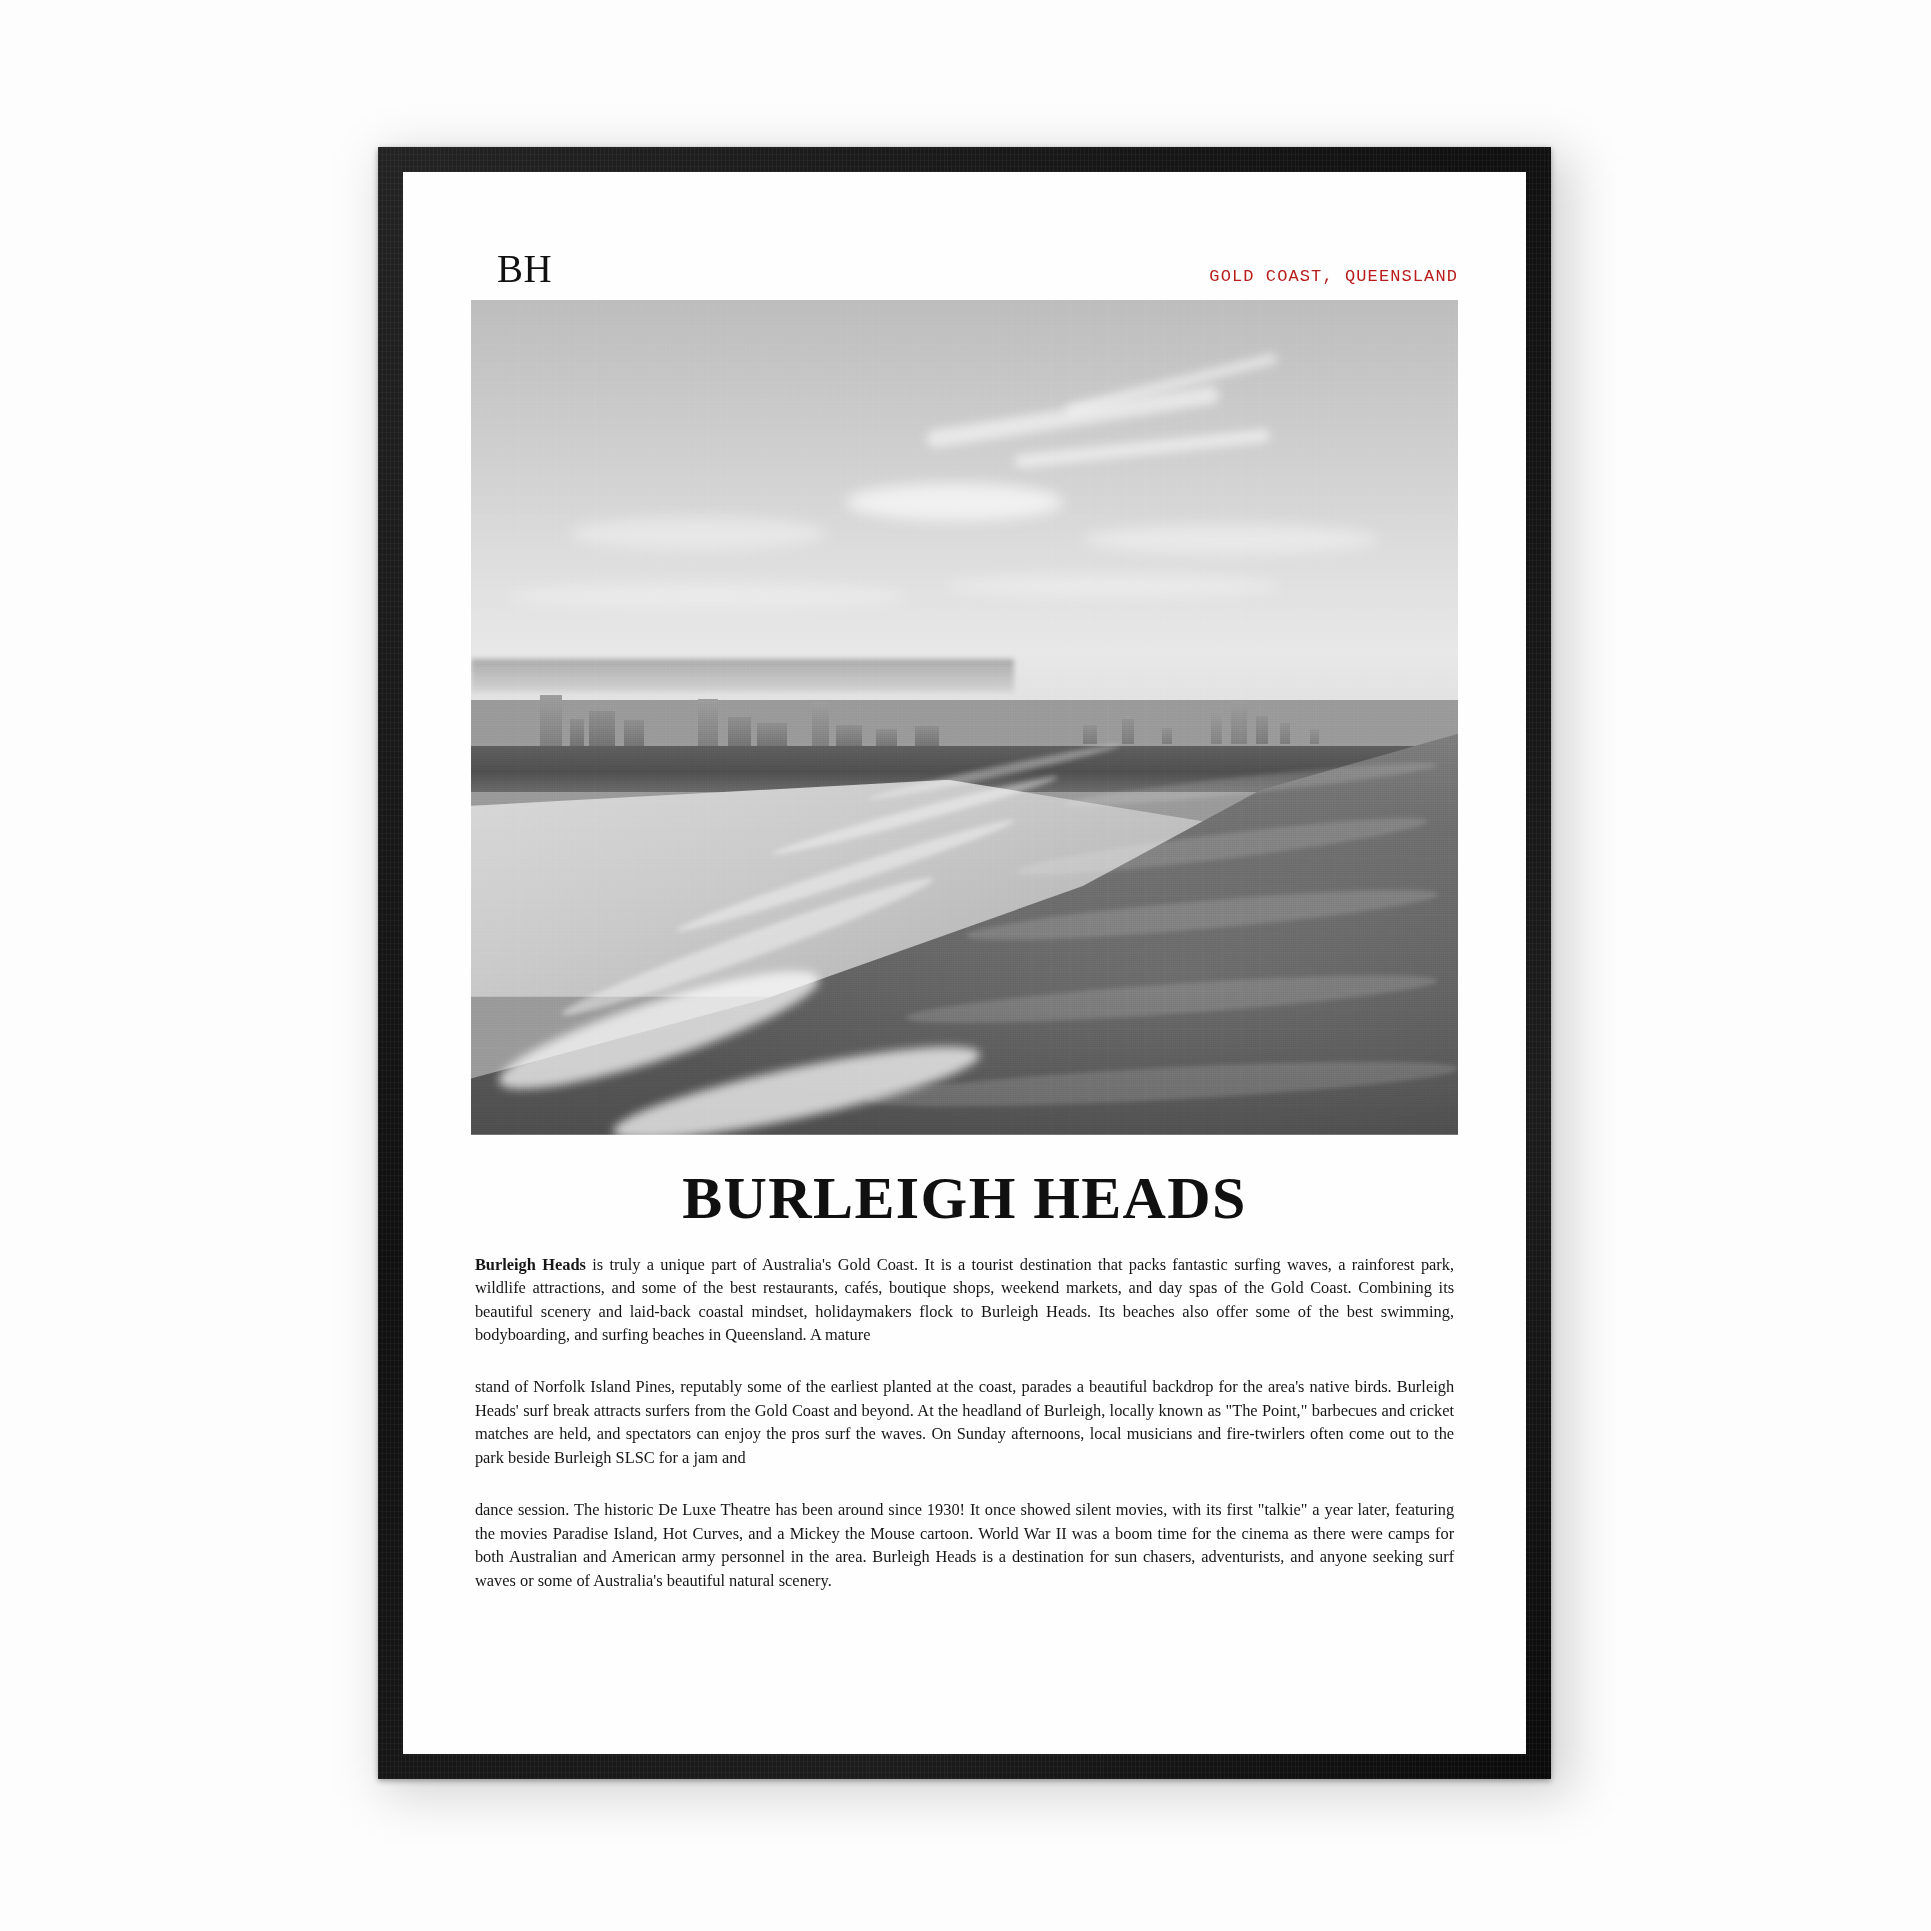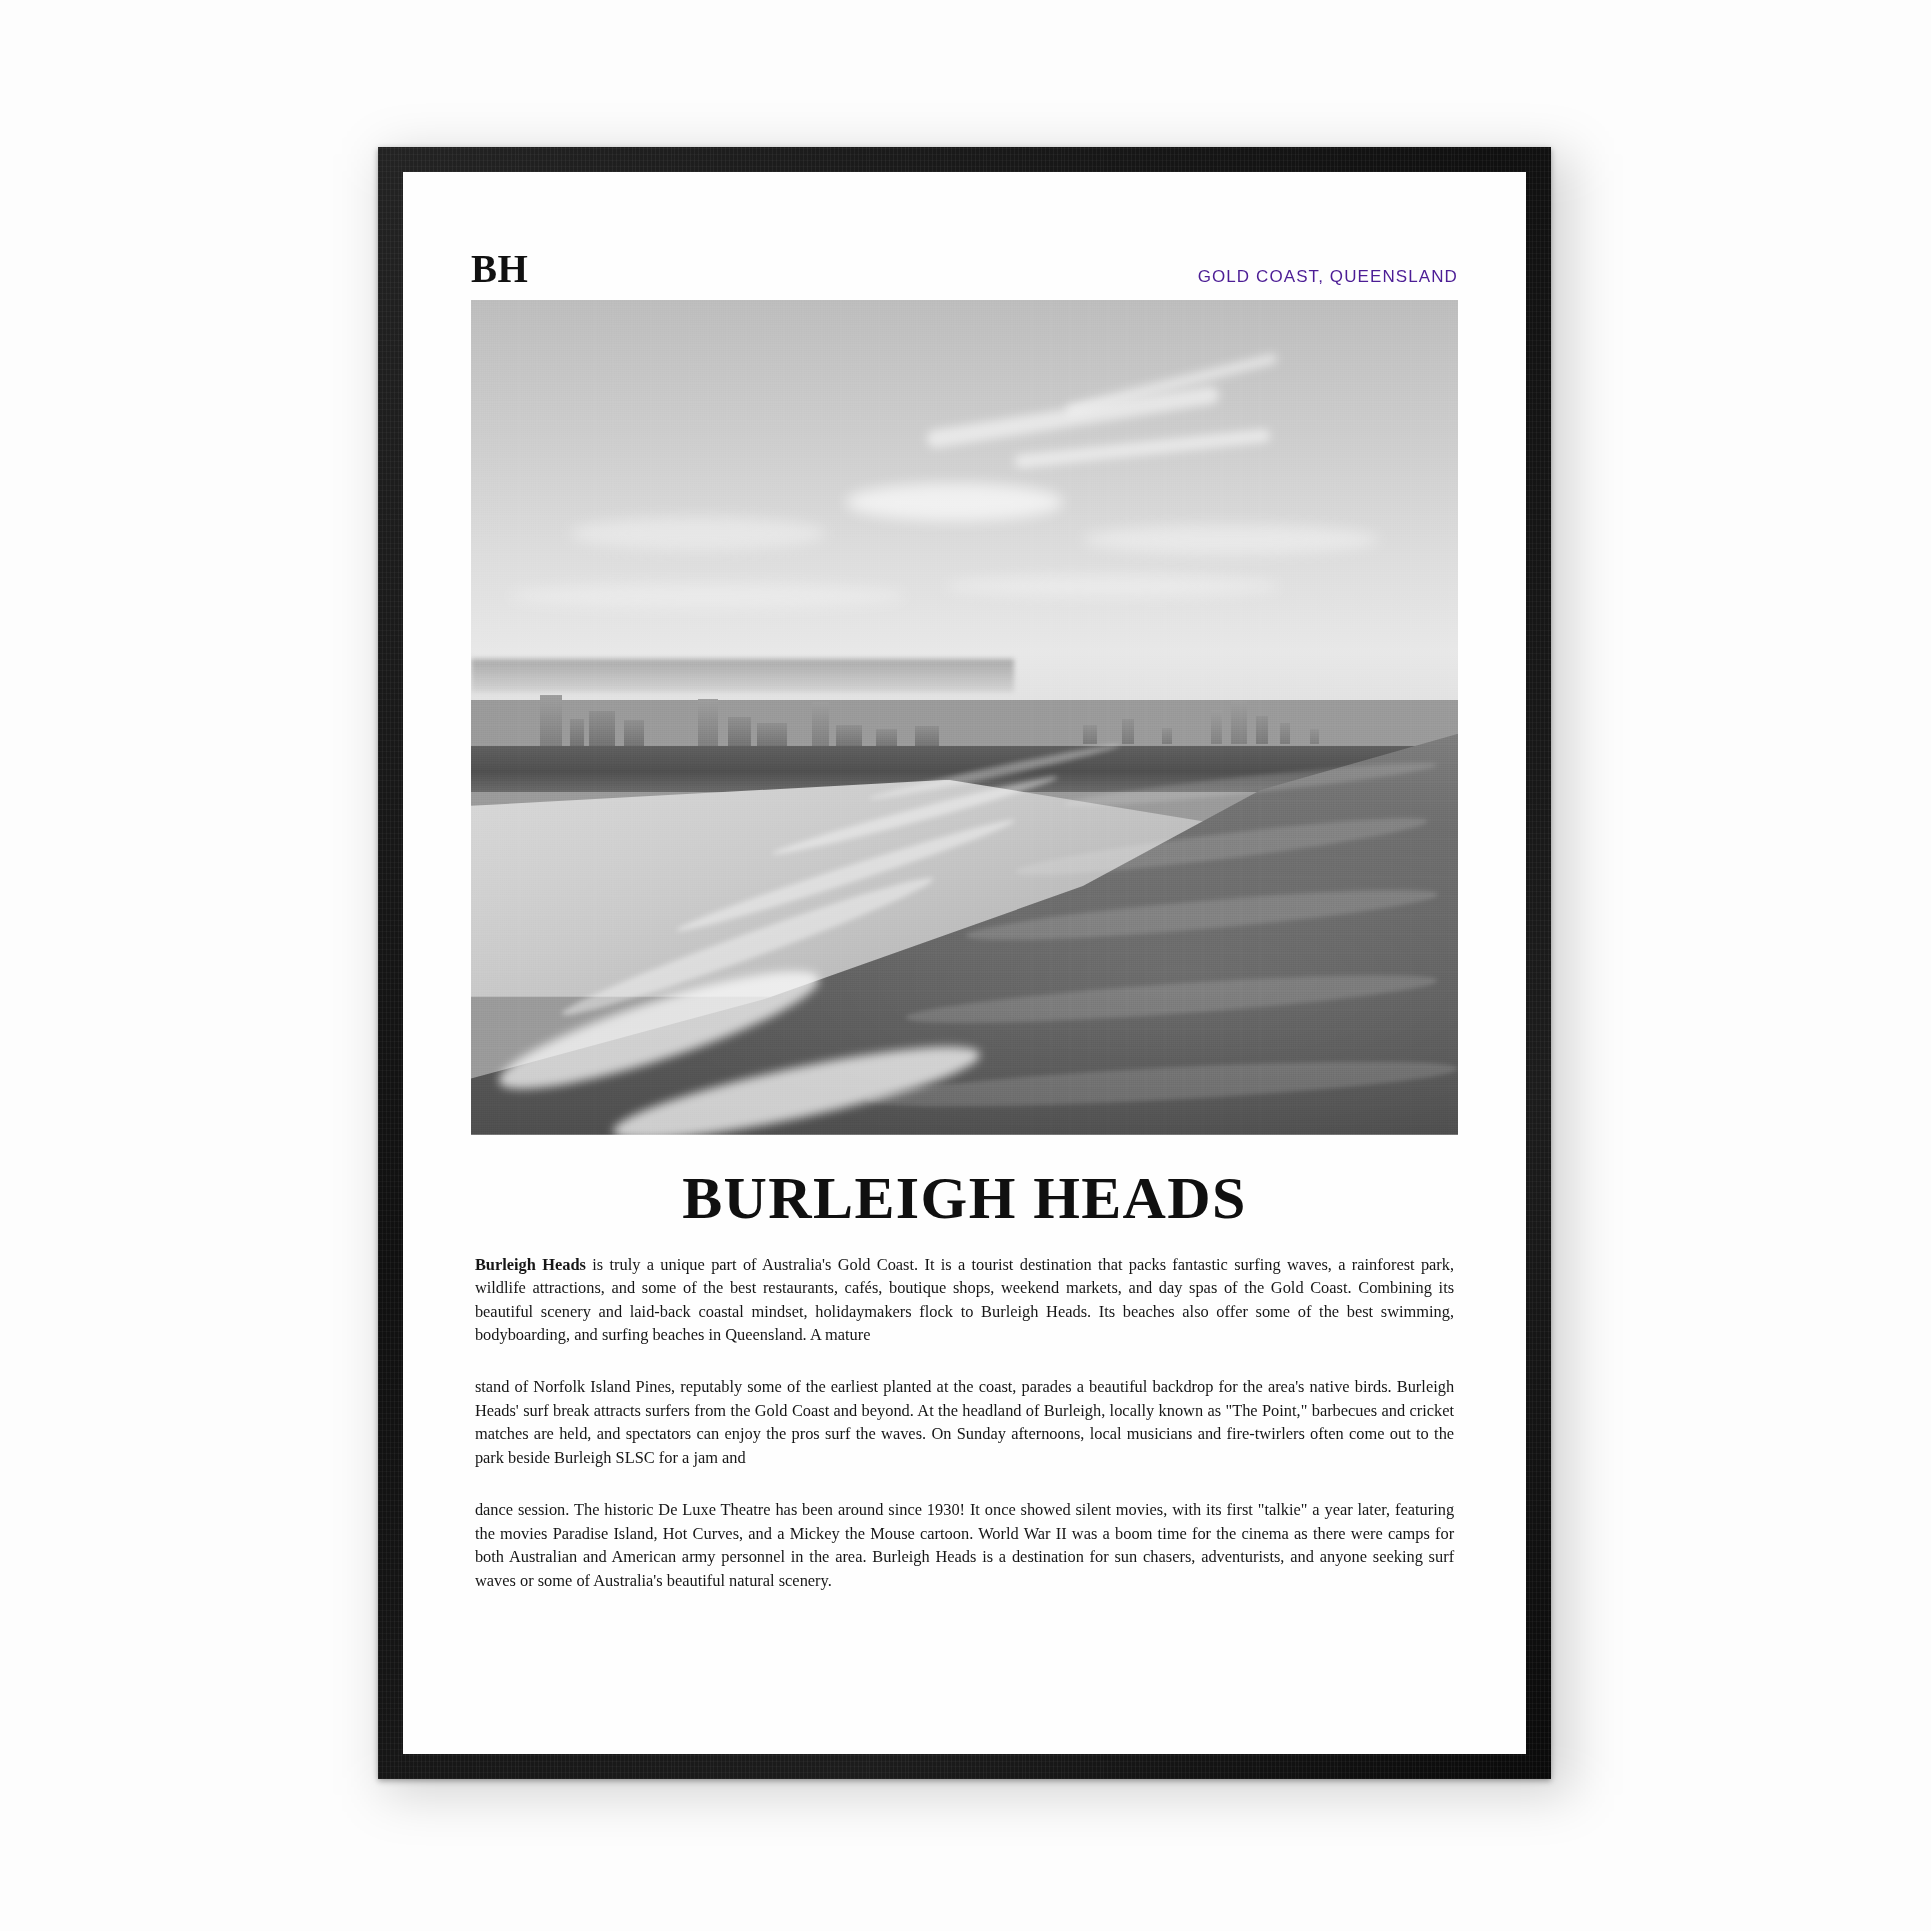--- a/index.html
+++ b/index.html
@@ -71,31 +71,32 @@
   }
 
   .poster-header {
     display: flex;
     align-items: flex-end;
     justify-content: space-between;
     padding: 0 0 11.6px 0;
   }
   .brand-mark {
     font-family: "Liberation Serif", serif;
-    font-weight: 700;
+    font-weight: 400;
     font-size: 39px;
     letter-spacing: 0.5px;
     color: #111;
     line-height: 1;
+    margin-left: 26px;
   }
   .header-location {
-    font-family: Liberation Sans, sans-serif;
+    font-family: Liberation Mono, monospace;
     font-size: 17px;
     letter-spacing: 1.1px;
-    color: #4c1d95;
+    color: #b91c1c;
     line-height: 1;
     padding-bottom: 2.9px;
   }
 
   
   .photo {
     position: relative;
     width: 100%;
     height: 835px;
     overflow: hidden;

